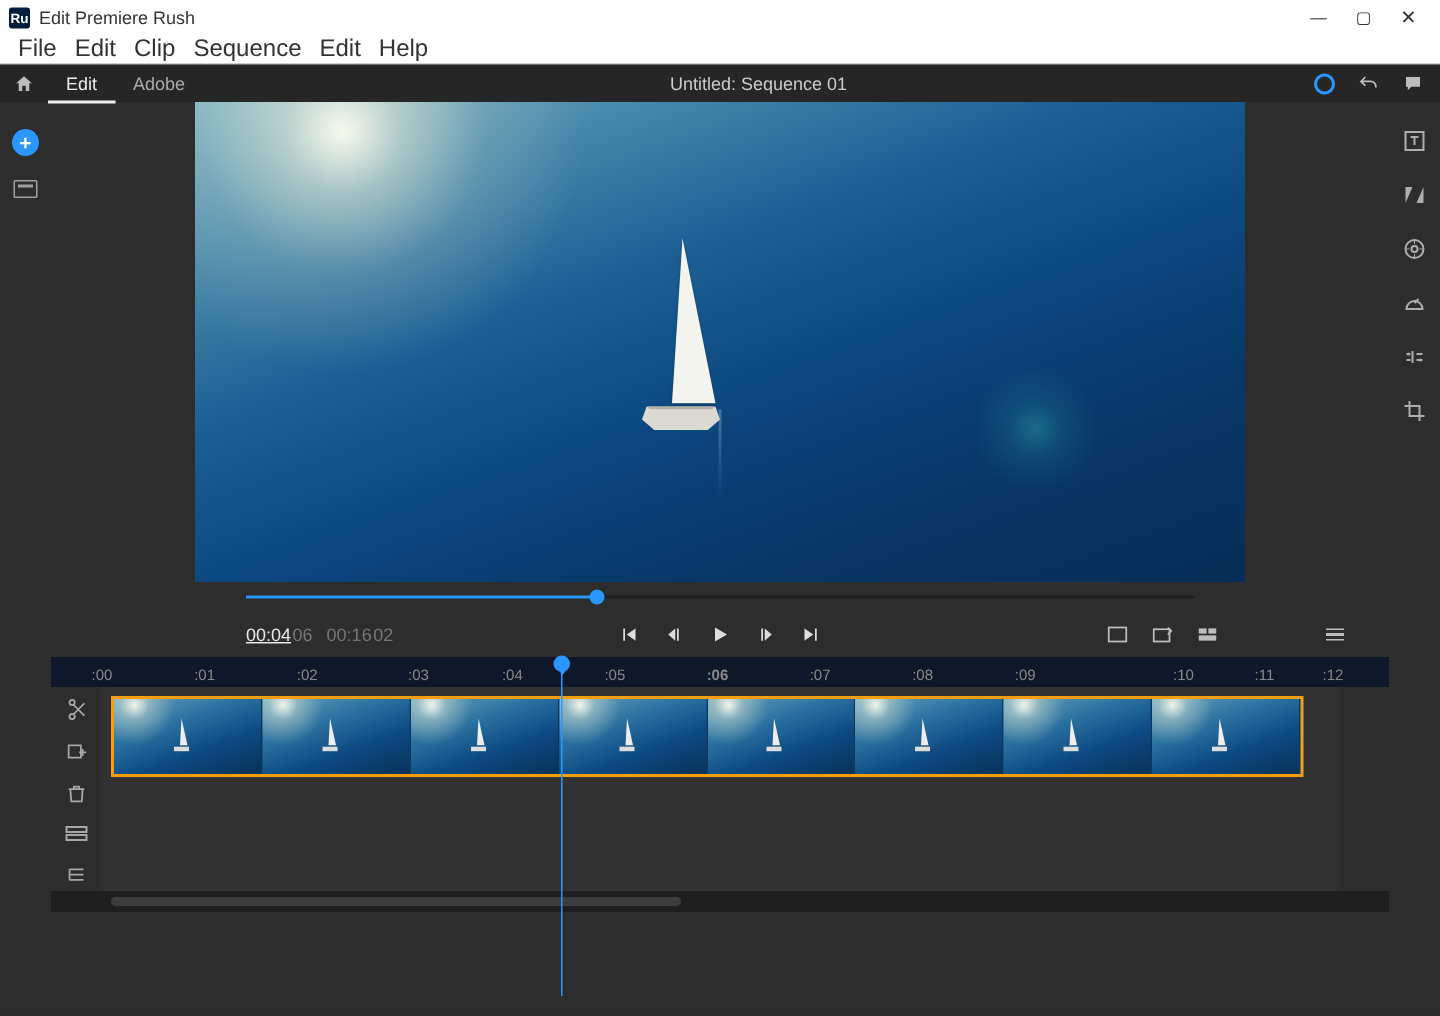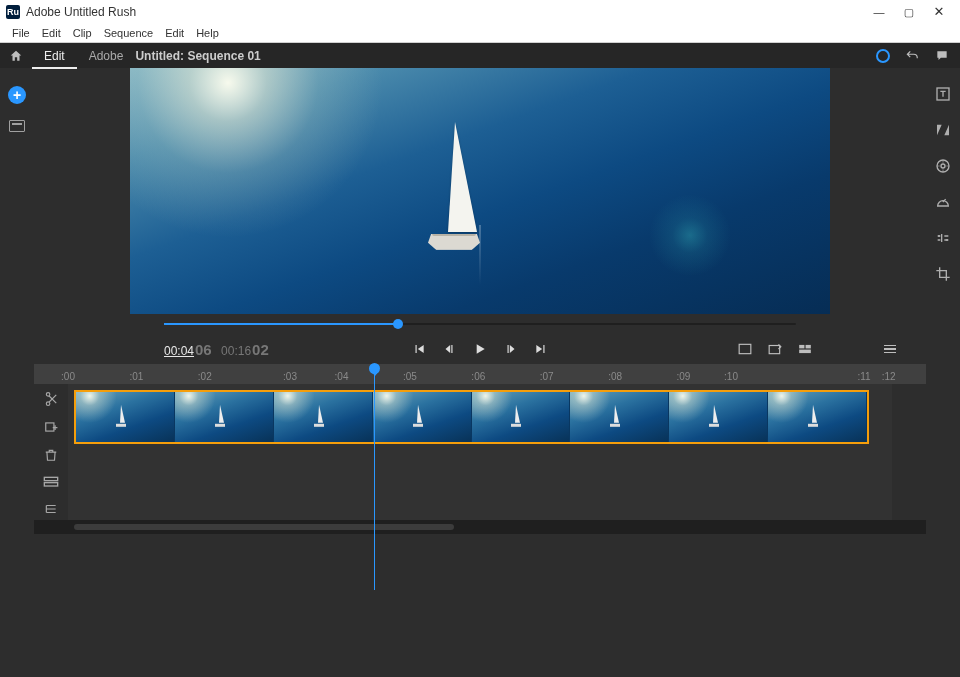--- a/index.html
+++ b/index.html
@@ -1,37 +1,37 @@
 <!DOCTYPE html>
 <html><head>
 <meta charset="utf-8">
 <style>
 * { margin: 0; padding: 0; box-sizing: border-box; font-family: -apple-system, "Segoe UI", Arial, sans-serif; user-select: none; }
 html, body { width: 960px; height: 677px; overflow: hidden; background: #2d2d2d; }
-.app { width: 960px; height: 534px; display: flex; flex-direction: column; background: #2d2d2d; }
+.app { width: 960px; height: 608px; display: flex; flex-direction: column; background: #2d2d2d; }
 
 
 .win-bar { height: 24px; background: #fff; display: flex; align-items: center; padding: 0 6px; font-size: 12px; color: #333; }
 .win-bar .wicon { width: 14px; height: 14px; background: #001e3c; color: #fff; font-size: 9px; font-weight: bold; display: flex; align-items: center; justify-content: center; margin-right: 6px; border-radius: 2px; }
 .win-bar .spacer { flex: 1; }
 .win-bar .wbtn { width: 30px; text-align: center; line-height: 24px; font-size: 11px; color: #333; }
 .win-bar .wbtn.close { font-size: 13px; }
 
 
-.menu-bar { height: 19px; background: #fff; display: flex; align-items: center; padding: 0 6px; font-size: 11px; color: #333; border-bottom: 1px solid #d0d0d0; }
+.menu-bar { height: 19px; background: #fff; display: flex; align-items: center; padding: 0 6px; font-size: 16px; color: #333; border-bottom: 1px solid #d0d0d0; }
 .menu-bar .mitem { padding: 0 6px; }
 
 
 .top-bar { height: 25px; background: #262626; display: flex; align-items: center; color: #aaa; font-size: 12px; }
 .top-bar .home { width: 32px; display: flex; align-items: center; justify-content: center; }
 .top-bar .tab { padding: 0 12px; height: 25px; display: flex; align-items: center; }
 .top-bar .tab.active { color: #eee; }
 .top-bar .tab.active .underline { position: absolute; bottom: -1px; left: 0; right: 0; height: 2px; background: #eee; }
 .top-bar .tab { position: relative; }
-.top-bar .center-title { flex: 1; color: #ccc; font-size: 12px; font-weight: bold; }
+.top-bar .center-title { flex: 1; text-align: center; color: #ccc; font-size: 12px; }
 .top-bar .right-icons { display: flex; align-items: center; padding-right: 10px; gap: 14px; }
 .top-bar .cloud-ring { width: 14px; height: 14px; border: 2px solid #2a97ff; border-radius: 50%; }
 .top-bar svg { display: block; }
 
 
 .main { flex: 1; display: flex; min-height: 0; }
 .left-col { width: 34px; background: #2d2d2d; display: flex; flex-direction: column; align-items: center; padding-top: 18px; gap: 16px; }
 .add-btn { width: 18px; height: 18px; border-radius: 50%; background: #2a97ff; color: #fff; display: flex; align-items: center; justify-content: center; font-size: 14px; font-weight: bold; line-height: 1; }
 .left-col .lic { width: 16px; height: 12px; border: 1.5px solid #a0a0a0; border-radius: 1px; position: relative; }
 .left-col .lic::after { content: ""; position: absolute; left: 2px; right: 2px; top: 2px; height: 2px; background: #a0a0a0; }
@@ -57,29 +57,29 @@
 
 .scrub { height: 20px; background: #2d2d2d; display: flex; align-items: center; padding: 0 130px; }
 .scrub .track { flex: 1; height: 2px; background: #1f1f1f; border-radius: 2px; position: relative; }
 .scrub .filled { position: absolute; left: 0; top: 0; height: 2px; width: 37%; background: #2a97ff; }
 .scrub .handle { position: absolute; left: 37%; top: -4px; width: 10px; height: 10px; border-radius: 50%; background: #2a97ff; transform: translateX(-5px); }
 
 
 .controls { height: 30px; background: #2d2d2d; display: flex; align-items: center; padding: 0 30px 0 130px; color: #bdbdbd; font-size: 12px; }
 .controls .tc { font-variant-numeric: tabular-nums; }
 .controls .tc .cur { color: #e8e8e8; text-decoration: underline; }
-.controls .tc .sub { font-size: 15px; color: #777; margin-left: 1px; font-weight: bold; }
+.controls .tc .sub { font-size: 12px; color: #777; margin-left: 1px; }
 .controls .tc .dur { color: #777; margin-left: 6px; }
 .controls .play-group { position: absolute; left: 50%; transform: translateX(-50%); display: flex; gap: 16px; align-items: center; }
 .controls { position: relative; }
 .controls .right-group { margin-left: auto; display: flex; gap: 16px; align-items: center; }
 .controls svg { display: block; }
 
 
-.ruler { height: 20px; background: #404040; display: flex; align-items: flex-end; color: #8a8a8a; font-size: 10px; position: relative; padding: 0 0 2px 0; }
+.ruler { height: 20px; background: #0f172a; display: flex; align-items: flex-end; color: #8a8a8a; font-size: 10px; position: relative; padding: 0 0 2px 0; }
 .ruler .rlabel { position: absolute; bottom: 2px; transform: translateX(-50%); }
 
 
 .tl-wrap { display: flex; background: #323232; }
 .tl-left { width: 34px; background: #2d2d2d; display: flex; flex-direction: column; align-items: center; padding-top: 8px; gap: 14px; }
 .tl-left svg { opacity: .85; }
 .tl-right { width: 34px; background: #2d2d2d; }
 .tl-main { flex: 1; position: relative; }
 .clip-row { height: 66px; background: #323232; display: flex; align-items: center; }
 .clip { margin: 6px 0 6px 6px; height: 54px; border: 2px solid #f59e0b; background: #0d4a82; display: flex; overflow: hidden; width: 795px; }
@@ -106,21 +106,21 @@
 .hamb { display:flex; flex-direction:column; gap:2px; }
 .hamb span{ width:12px; height:1.5px; background:#bdbdbd; display:block; }
 </style>
 </head>
 <body>
 
 <div class="app">
 
   <div class="win-bar">
     <div class="wicon">Ru</div>
-    <div>Adobe Untitled Rush</div>
+    <div>Edit Premiere Rush</div>
     <div class="spacer"></div>
     <div class="wbtn">—</div>
     <div class="wbtn">▢</div>
     <div class="wbtn close">✕</div>
   </div>
 
   <div class="menu-bar">
     <div class="mitem">File</div>
     <div class="mitem">Edit</div>
     <div class="mitem">Clip</div>
@@ -221,29 +221,29 @@
               <span></span>
               <span></span>
             </div>
         </div>
       </div>
 
       <div class="ruler" id="ruler">
           <span class="rlabel" style="left: 34px;">:00</span>
           <span class="rlabel" style="left: 102.387px;">:01</span>
           <span class="rlabel" style="left: 170.773px;">:02</span>
-          <span class="rlabel" style="left: 256px;">:03</span>
+          <span class="rlabel" style="left: 245px;">:03</span>
           <span class="rlabel" style="left: 307.547px;">:04</span>
           <span class="rlabel" style="left: 375.933px;">:05</span>
-          <span class="rlabel" style="left: 444.32px;">:06</span>
+          <span class="rlabel" style="left: 444.32px; font-weight: bold;">:06</span>
           <span class="rlabel" style="left: 512.707px;">:07</span>
           <span class="rlabel" style="left: 581.093px;">:08</span>
           <span class="rlabel" style="left: 649.48px;">:09</span>
-          <span class="rlabel" style="left: 697px;">:10</span>
-          <span class="rlabel" style="left: 830px;">:11</span>
+          <span class="rlabel" style="left: 755px;">:10</span>
+          <span class="rlabel" style="left: 809px;">:11</span>
           <span class="rlabel" style="left: 854.64px;">:12</span>
         </div>
 
       <div class="tl-wrap">
         <div class="tl-left">
           <svg width="16" height="14" viewBox="0 0 24 24">
               <path fill="none" stroke="#bdbdbd" stroke-width="2" d="M7 7a3 3 0 100-6 3 3 0 000 6zm0 16a3 3 0 100-6 3 3 0 000 6zM8 6l13 13M8 18L21 5"></path>
             </svg>
           <svg width="16" height="14" viewBox="0 0 24 24">
               <rect x="3" y="5" width="14" height="14" fill="none" stroke="#bdbdbd" stroke-width="2"></rect>

